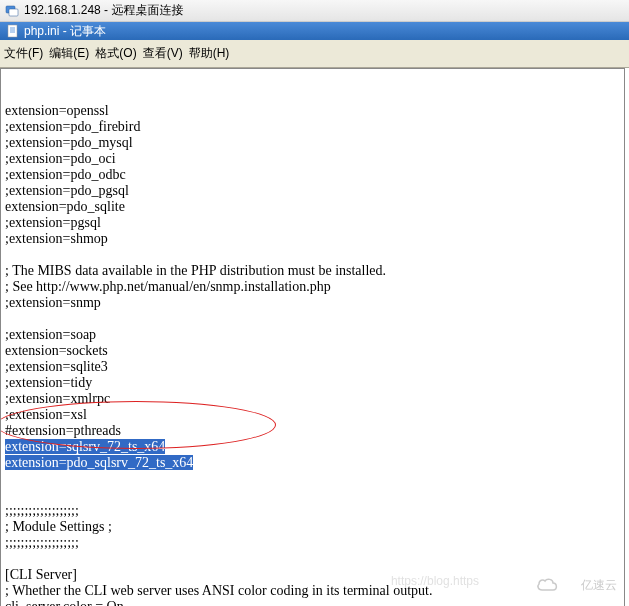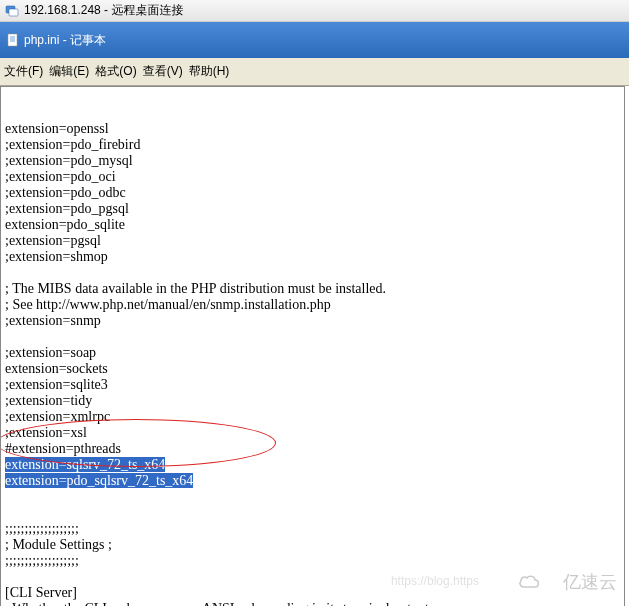--- a/index.html
+++ b/index.html
@@ -21,21 +21,21 @@
       font-size: 12px;
     }
     .rdp-icon {
       width: 16px; height: 16px;
       margin-right: 4px;
       display: inline-flex;
       align-items: center;
       justify-content: center;
     }
     .title-bar {
-      height: 36px;
+      height: 18px;
       background: linear-gradient(#4a8ad8, #2a6ab8);
       color: #fff;
       display: flex;
       align-items: center;
       padding-left: 6px;
       font-size: 12px;
     }
     .notepad-icon {
       width: 14px; height: 14px;
       margin-right: 4px;
@@ -75,21 +75,21 @@
     .ellipse-annotation {
       position: absolute;
       border: 1.5px solid #d22;
       border-radius: 50%;
       pointer-events: none;
     }
     .watermark {
       position: absolute;
       right: 12px;
       bottom: 12px;
-      font-size: 18px;
+      font-size: 12px;
       color: rgba(150,150,150,0.5);
       display: flex;
       align-items: center;
       gap: 20px;
       pointer-events: none;
     }
     .watermark-csdn {
       position: absolute;
       right: 150px;
       bottom: 18px;

